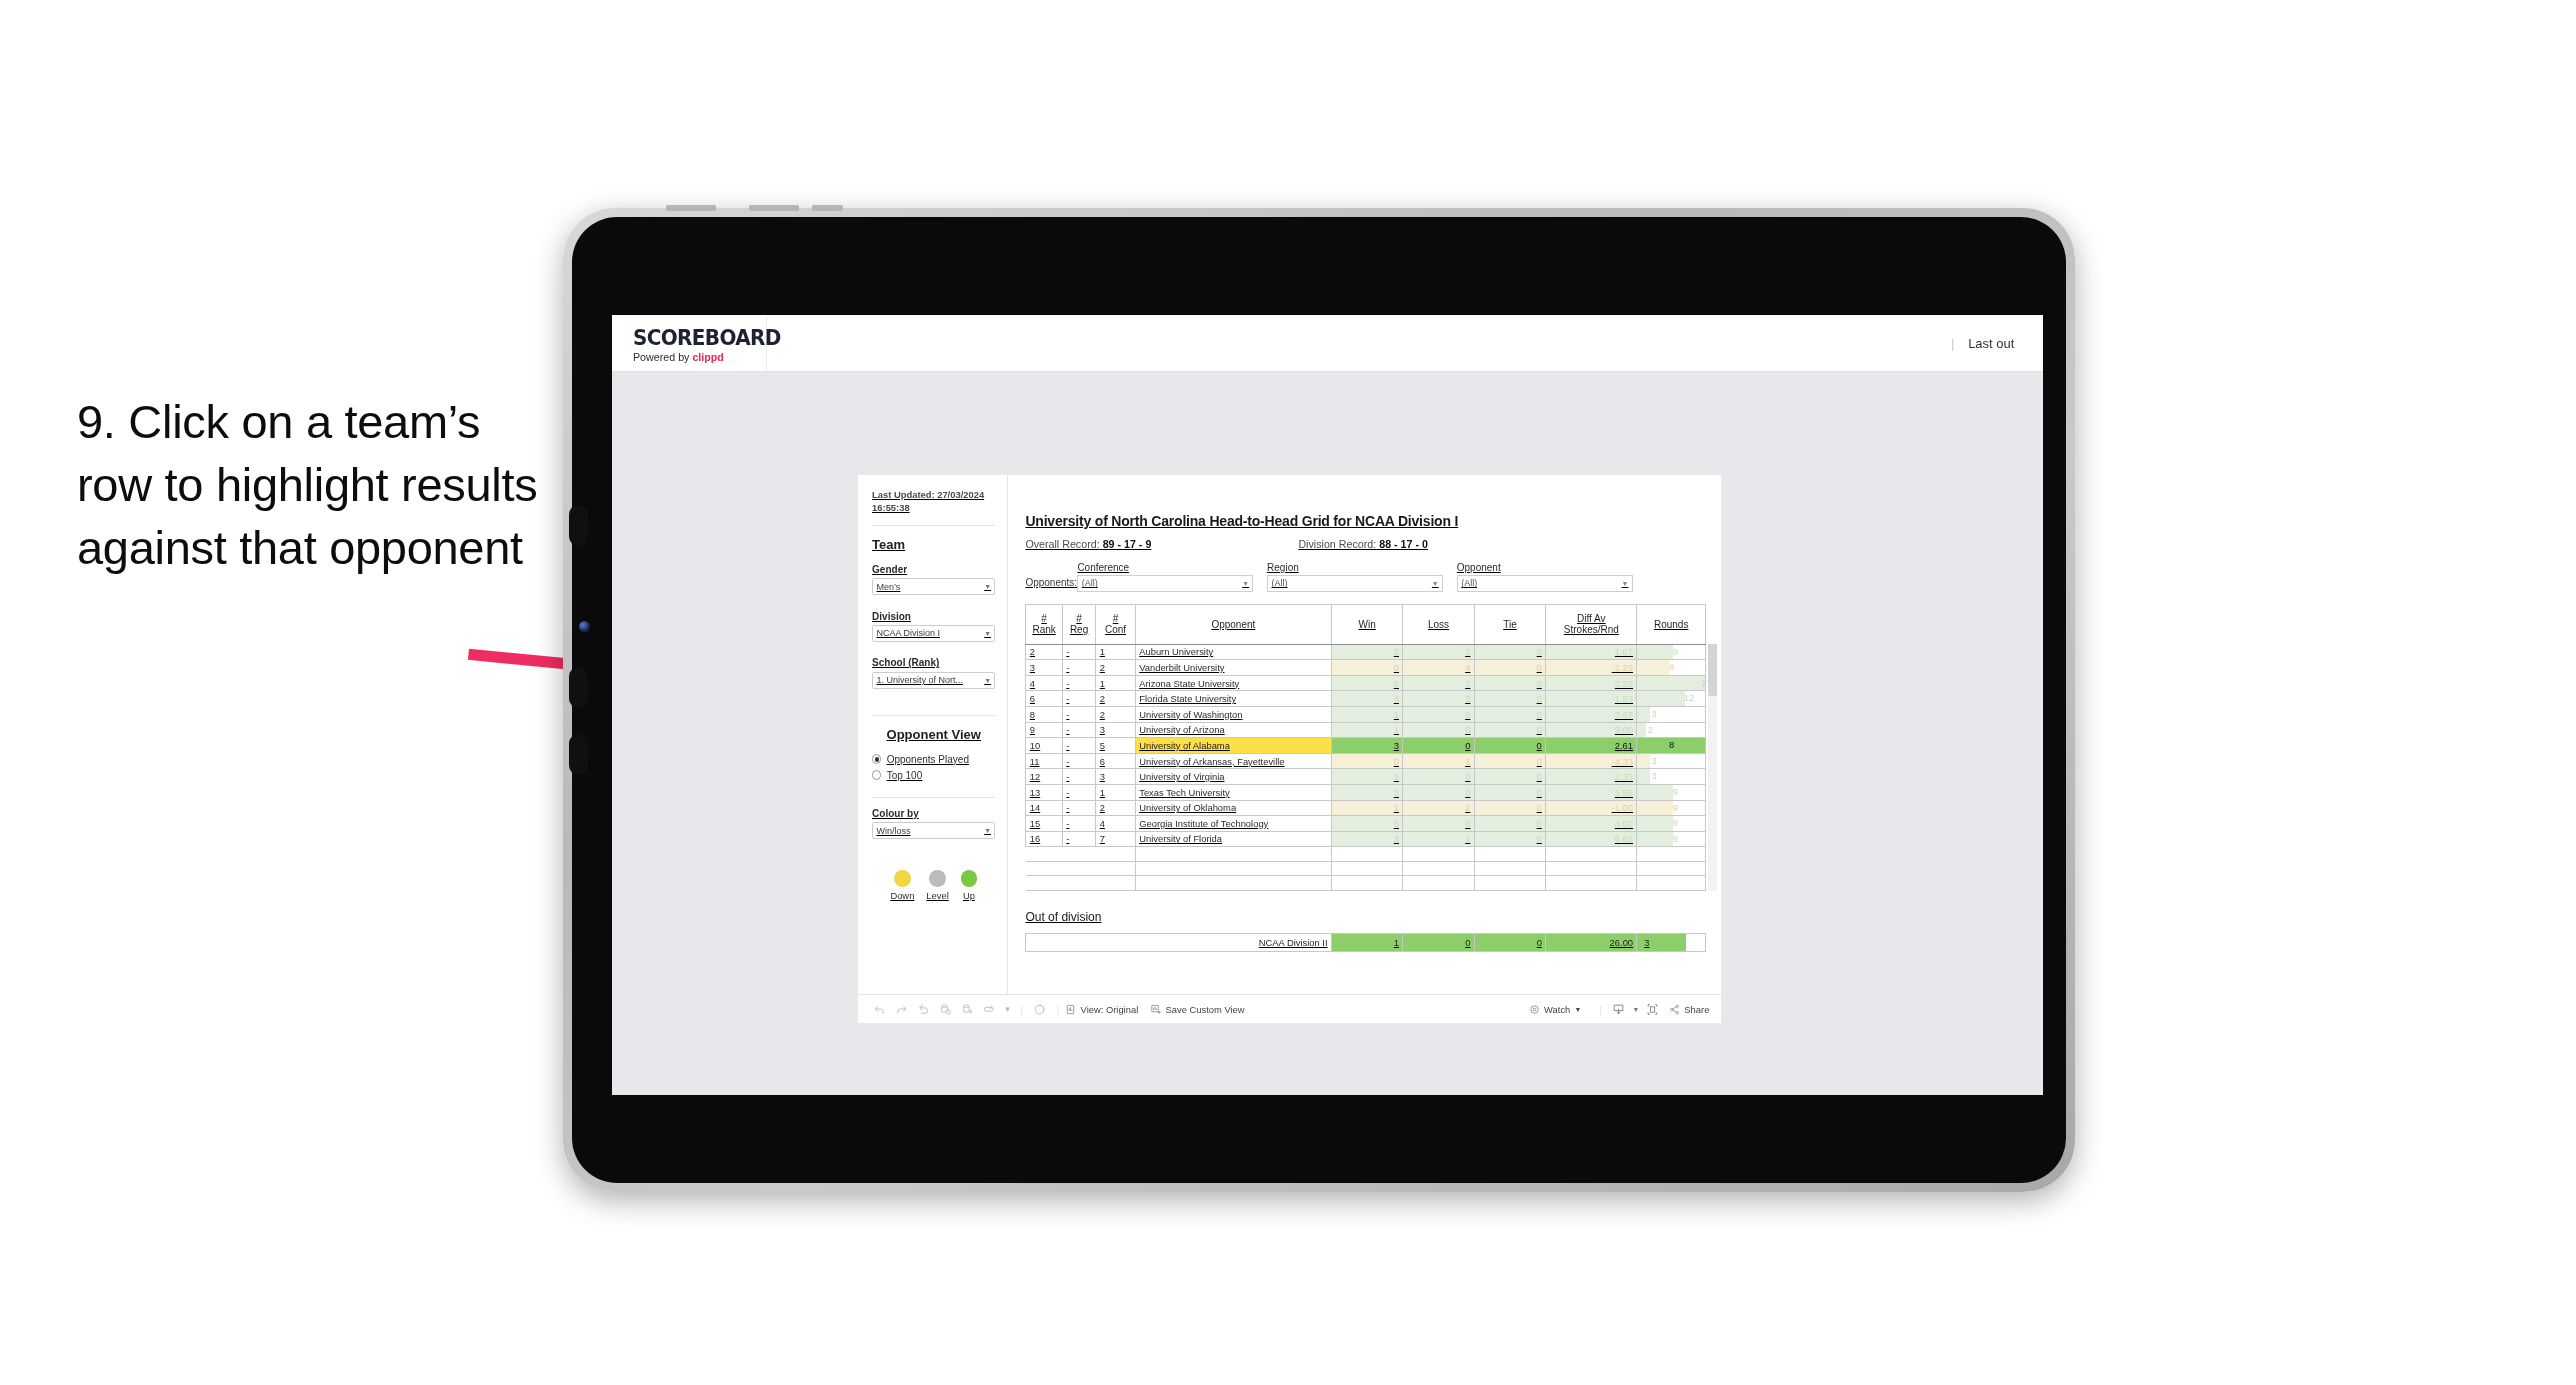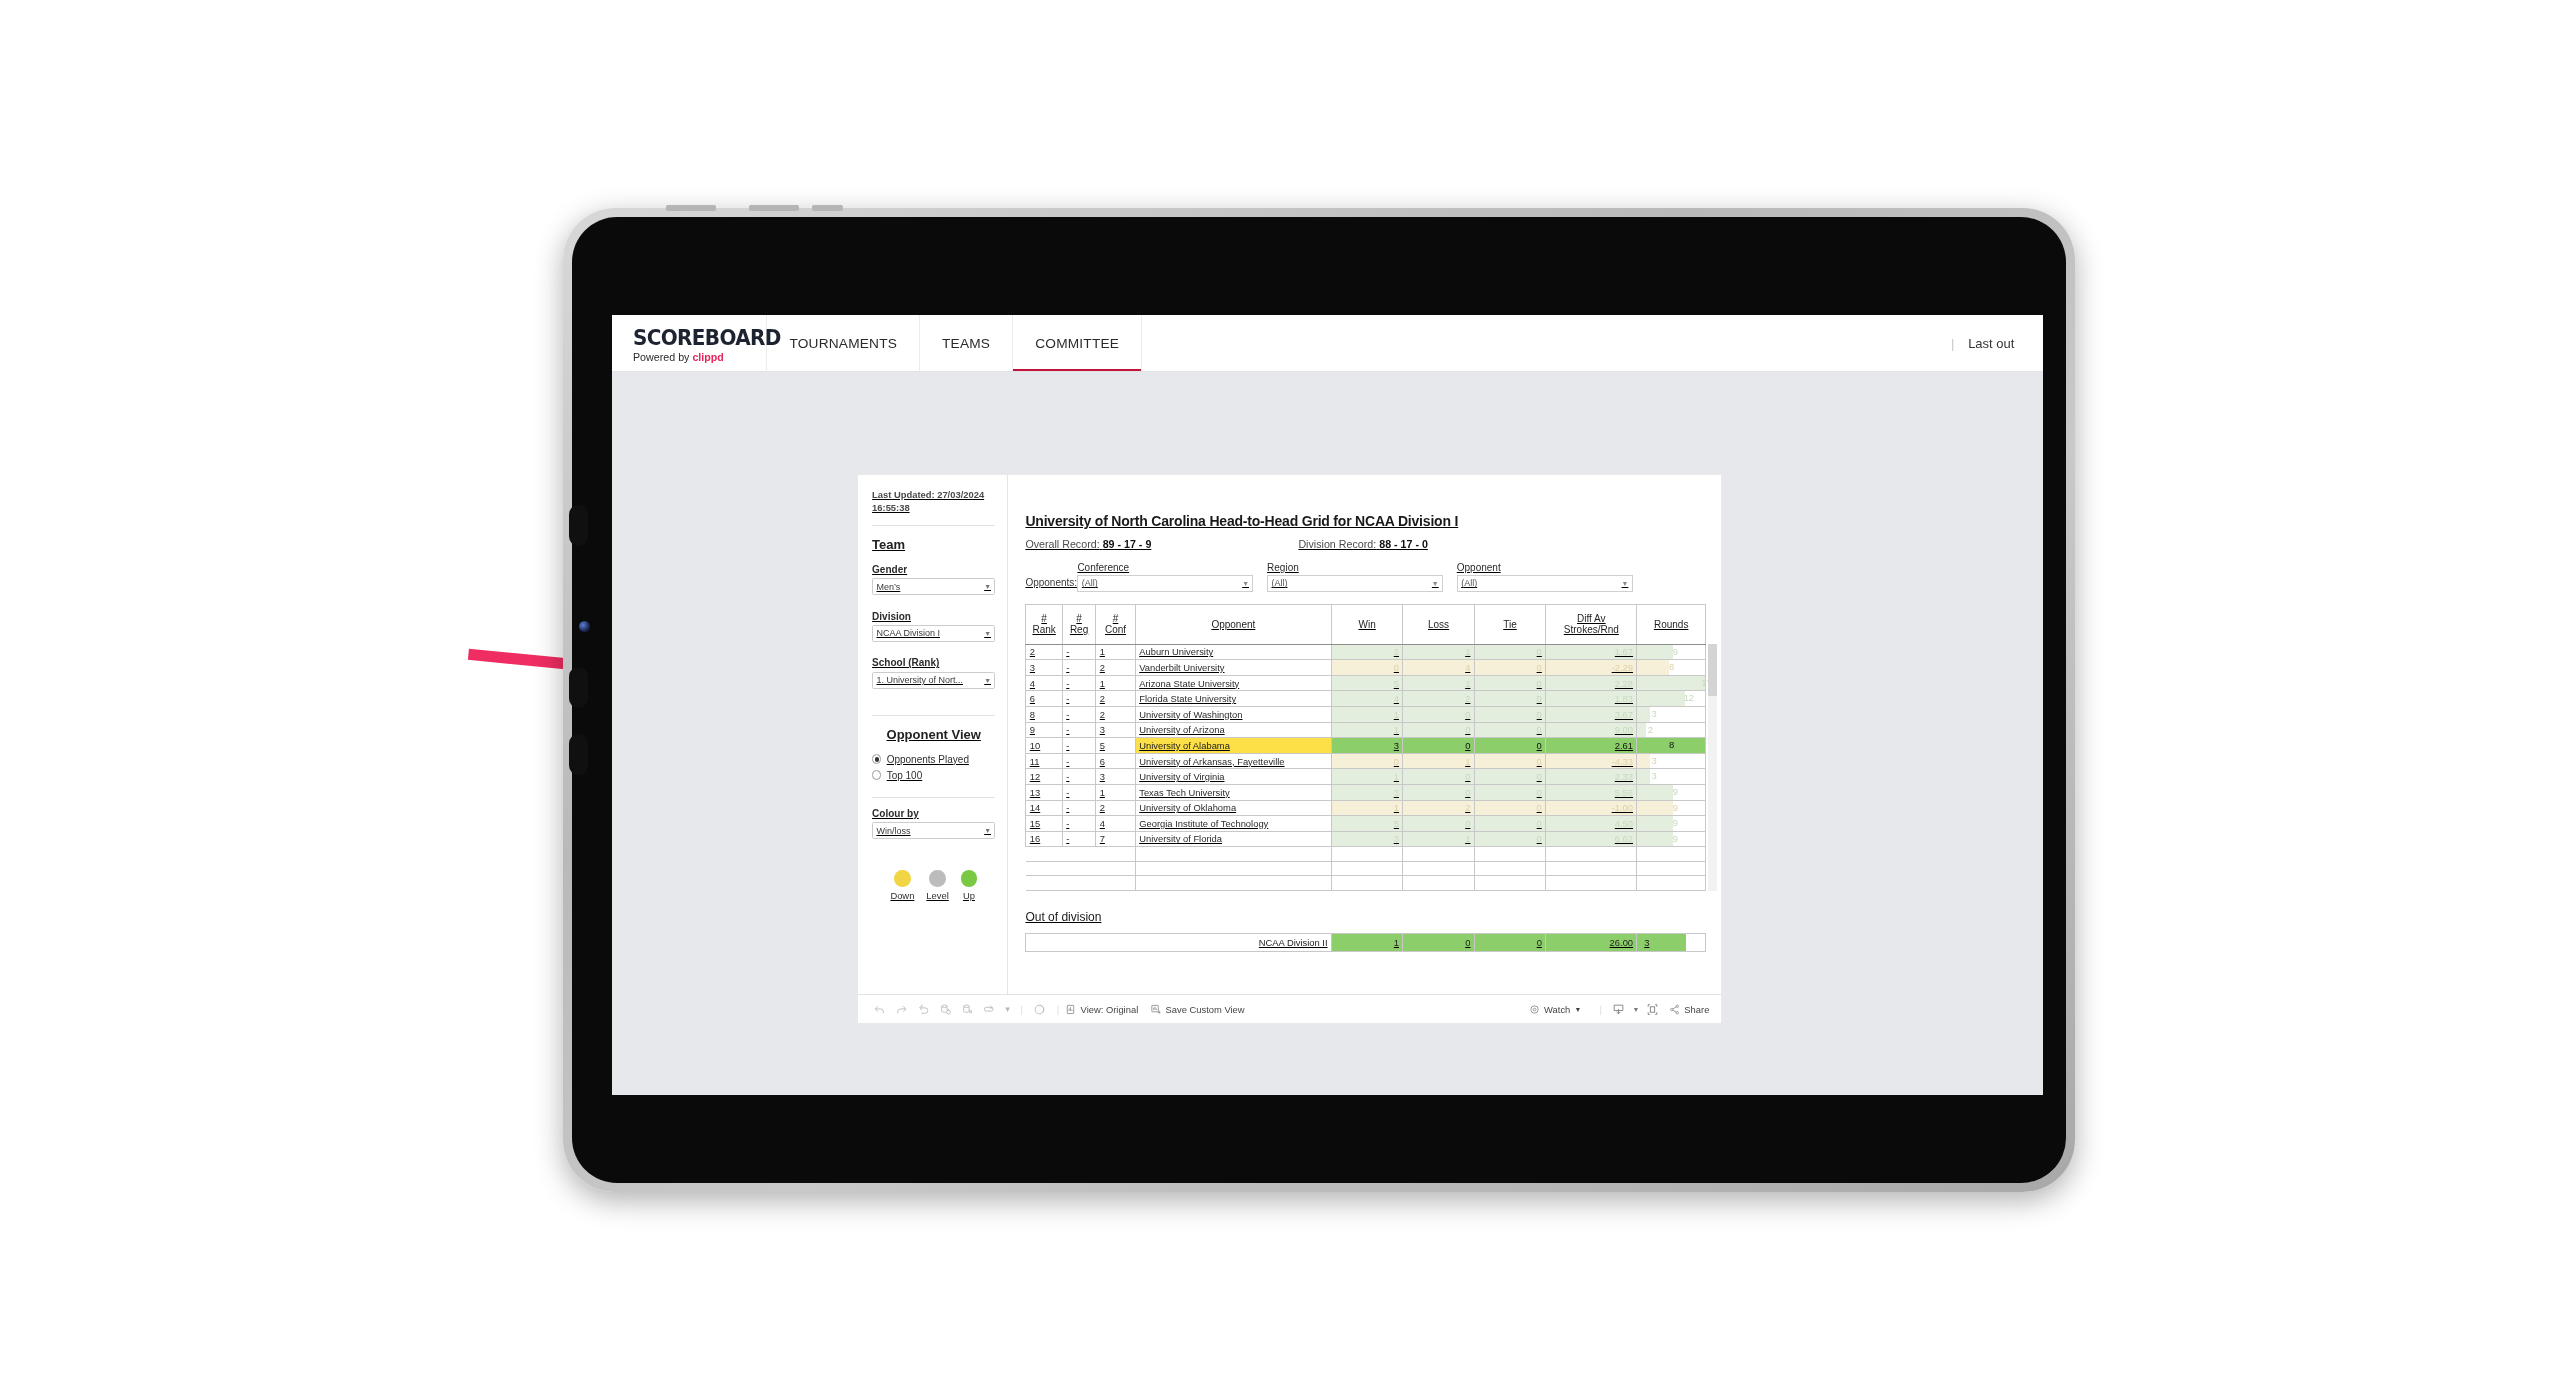--- a/index.html
+++ b/index.html
@@ -194,20 +194,21 @@
   .tb-sep { color:#dcdcdc; margin:0 6px; }
   .tb-btn { display:flex; align-items:center; gap:4.3px; margin-right:12px; color:#444; white-space:nowrap; }
   .tb-right { margin-left:auto; display:flex; align-items:center; padding-right:12px; }
   .tb-ico svg, .tb-btn svg { display:block; }
 </style>
 </head>
 <body>
 
 <div id="stage">
 
+  <div class="annotation">9. Click on a team’s row to highlight results against that opponent</div>
 
   <svg class="arrow-wrap" viewBox="0 0 2999 1613">
     <g>
       <path d="M545,762 L1205,826" stroke="#ef2d62" stroke-width="13" fill="none"></path>
       <path d="M1150,800 L1235,827 L1150,856 Z" fill="#ef2d62"></path>
     </g>
   </svg>
 
   <div class="device">
     <div class="btn-top" style="left:103px; width:50px;"></div>
@@ -219,25 +220,20 @@
       <div class="side-cam" style="top:404px;"></div>
       <div class="side-dot" style="top:450px;"></div>
       <div class="side-dot" style="top:517px;"></div>
 
       <div class="screen">
 
         <div class="topbar">
           <div class="brand">
             <div class="brand-title">SCOREBOARD</div>
             <div class="brand-sub"><span>Powered by </span><b>clippd</b></div>
-          </div>
-          <div class="nav">
-            <div class="nav-item">TOURNAMENTS</div>
-            <div class="nav-item">TEAMS</div>
-            <div class="nav-item active">COMMITTEE</div>
           </div>
           <div class="signout">
             <span class="sep">|</span>
             <span>Last out</span>
           </div>
         </div>
 
 
         <div class="canvas">
           <div class="workbook">

